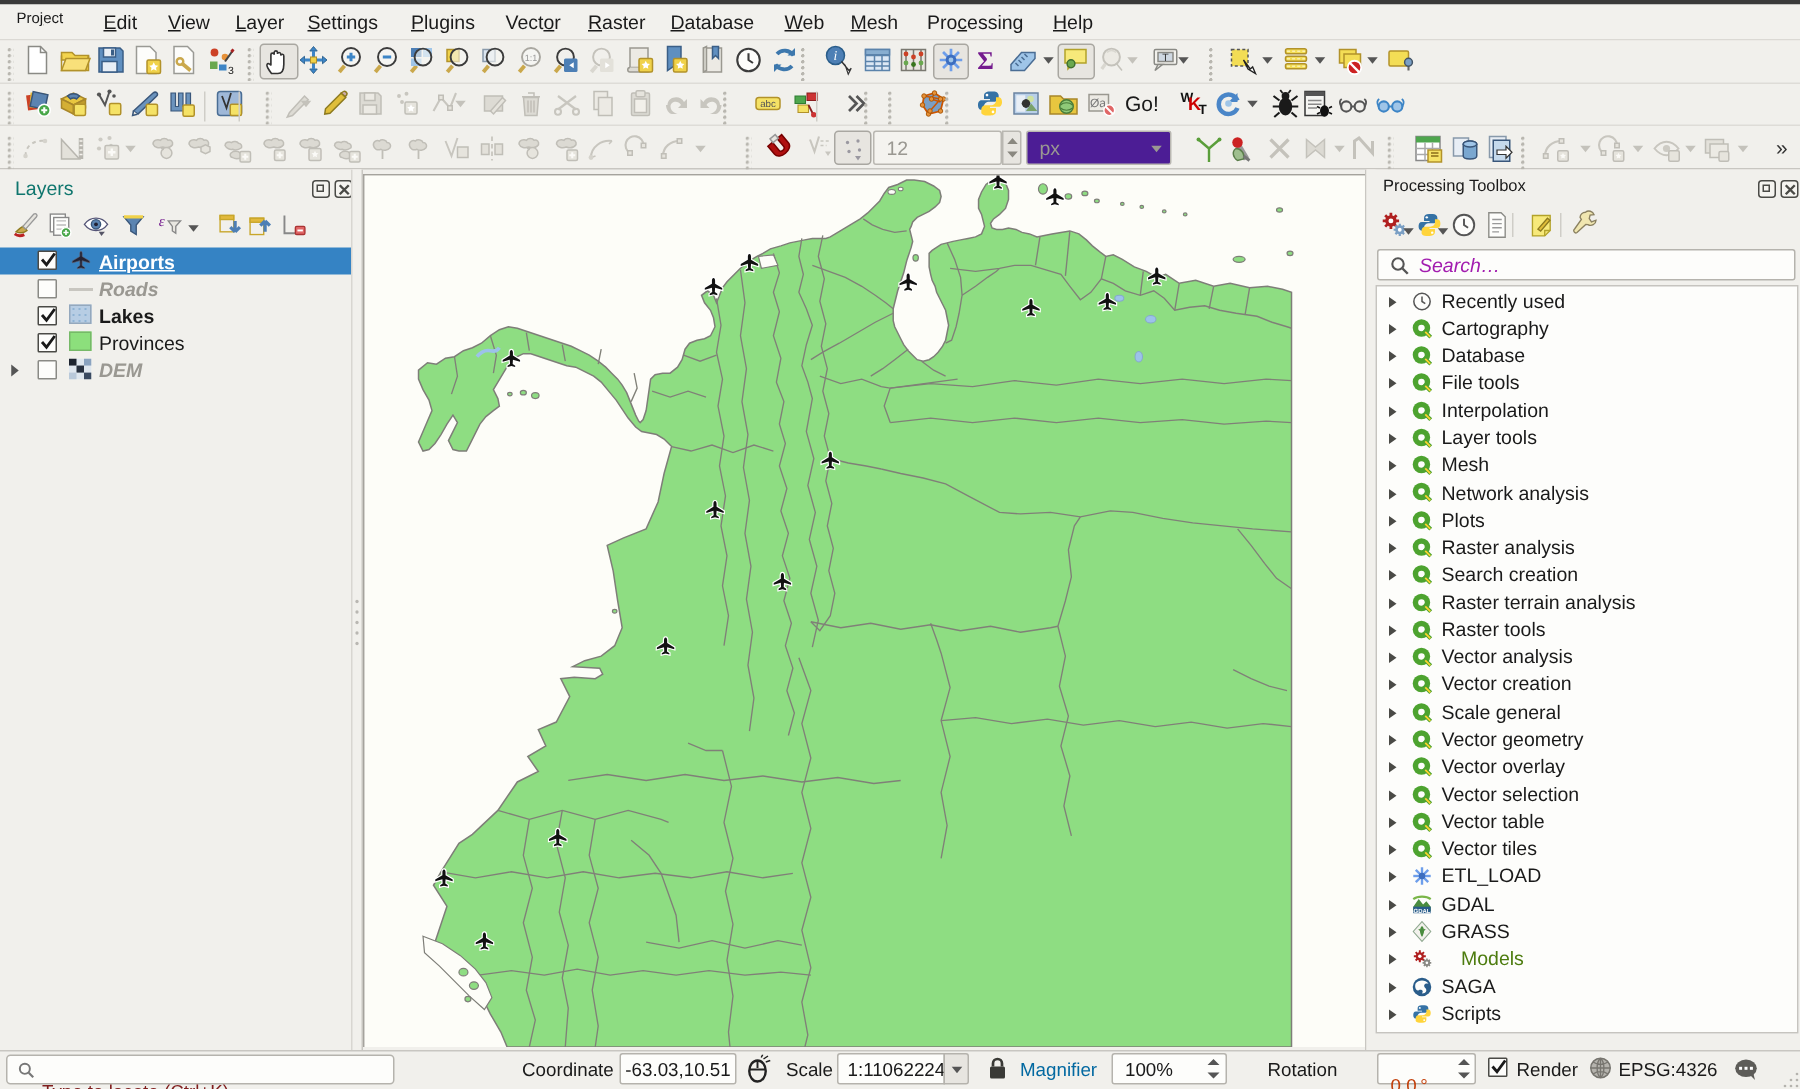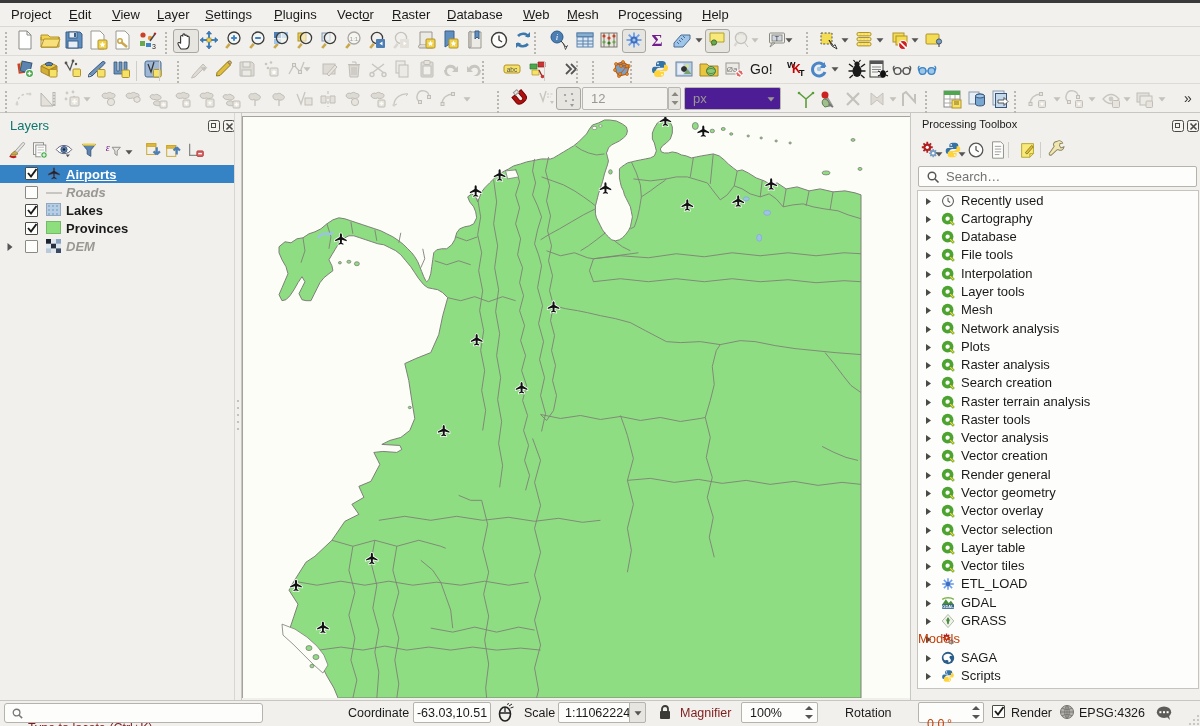--- a/index.html
+++ b/index.html
@@ -1,20 +1,20 @@
 <!DOCTYPE html>
 <html><head><meta charset="utf-8"><style>
 *{margin:0;padding:0;box-sizing:border-box}
 body{width:1200px;height:726px;overflow:hidden;font-family:"Liberation Sans",sans-serif;background:#f1f0ec;position:relative}
 .abs{position:absolute}
 .btn{position:absolute;width:26px;height:24px;border:1px solid #a9a7a1;border-radius:3px;background:#e7e5e0}
 </style></head><body>
 <div class="abs" style="left:0;top:0;width:1200px;height:3px;background:#3a3a3a"></div>
 <div class="abs" style="left:0;top:3px;width:1200px;height:24px;background:#f2f1ed;border-bottom:1px solid #dbd9d4"></div>
-<div class="abs" style="left:11px;top:7px;font-size:13px;color:#1a1a1a">Pro<u>j</u>ect</div>
+<div class="abs" style="left:11px;top:7px;font-size:10px;color:#1a1a1a">Pro<u>j</u>ect</div>
 <div class="abs" style="left:69px;top:7px;font-size:13px;color:#1a1a1a"><u>E</u>dit</div>
 <div class="abs" style="left:112px;top:7px;font-size:13px;color:#1a1a1a"><u>V</u>iew</div>
 <div class="abs" style="left:157px;top:7px;font-size:13px;color:#1a1a1a"><u>L</u>ayer</div>
 <div class="abs" style="left:205px;top:7px;font-size:13px;color:#1a1a1a"><u>S</u>ettings</div>
 <div class="abs" style="left:274px;top:7px;font-size:13px;color:#1a1a1a"><u>P</u>lugins</div>
 <div class="abs" style="left:337px;top:7px;font-size:13px;color:#1a1a1a">Vect<u>o</u>r</div>
 <div class="abs" style="left:392px;top:7px;font-size:13px;color:#1a1a1a"><u>R</u>aster</div>
 <div class="abs" style="left:447px;top:7px;font-size:13px;color:#1a1a1a"><u>D</u>atabase</div>
 <div class="abs" style="left:523px;top:7px;font-size:13px;color:#1a1a1a"><u>W</u>eb</div>
 <div class="abs" style="left:567px;top:7px;font-size:13px;color:#1a1a1a"><u>M</u>esh</div>
@@ -710,21 +710,21 @@
 <svg class="abs" style="left:25px;top:203px" width="14" height="14" viewBox="0 0 14 14">
     <path d="M3 7l3 3.5L11.5 3" fill="none" stroke="#1a1a1a" stroke-width="1.9"></path>
   </svg>
 <div class="abs" style="left:46px;top:203px;width:15px;height:13px;background:#b7cde4;border:1px solid #94a8bd;background-image:radial-gradient(circle at 2px 2px,#8fb3d4 0.8px,transparent 1px);background-size:4px 4px"></div>
 <div class="abs" style="left:66px;top:203px;font-size:13px;font-weight:bold;color:#1a1a1a">Lakes</div>
 <div class="abs" style="left:25px;top:222px;width:13px;height:13px;background:#fdfdfb;border:1.4px solid #4a4a46;border-radius:1px"></div>
 <svg class="abs" style="left:25px;top:221px" width="14" height="14" viewBox="0 0 14 14">
     <path d="M3 7l3 3.5L11.5 3" fill="none" stroke="#1a1a1a" stroke-width="1.9"></path>
   </svg>
 <div class="abs" style="left:46px;top:221px;width:15px;height:13px;background:#8CDF7C;border:1px solid #76b968"></div>
-<div class="abs" style="left:66px;top:221px;font-size:13px;font-weight:bold;color:#1a1a1a">Provinces</div>
+<div class="abs" style="left:66px;top:221px;font-size:13px;font-weight:normal;color:#1a1a1a">Provinces</div>
 <svg class="abs" style="left:6px;top:242px" width="8" height="10" viewBox="0 0 8 10">
     <path d="M1.5 1l5 4-5 4z" fill="#555"></path>
   </svg>
 <div class="abs" style="left:25px;top:240px;width:13px;height:13px;background:#fdfdfb;border:1.4px solid #8a8a85;border-radius:1px"></div>
 <svg class="abs" style="left:46px;top:239px" width="15" height="14" viewBox="0 0 15 14">
     <rect width="15" height="14" fill="#dfe7ef"></rect>
     <rect x="0" y="0" width="5" height="4.7" fill="#1d2430"></rect>
     <rect x="10" y="0" width="5" height="4.7" fill="#8aa3c0"></rect>
     <rect x="5" y="4.7" width="5" height="4.7" fill="#27303f"></rect>
     <rect x="10" y="9.4" width="5" height="4.6" fill="#3a4a61"></rect>
@@ -898,21 +898,21 @@
 <svg style="position:absolute;left:957px;top:150px" width="10" height="8" viewBox="0 0 10 8">
     <path d="M1.5 2.2h7L5 6.5z" fill="#555"></path>
   </svg>
 <div style="position:absolute;left:1008px;top:142px;width:1px;height:16px;background:#cfcdc7"></div>
 <div style="position:absolute;left:1040px;top:142px;width:1px;height:16px;background:#cfcdc7"></div>
 <div class="abs" style="left:918px;top:166px;width:279px;height:21px;background:#fdfdfb;border:1px solid #b5b3ad;border-radius:2px"></div>
 <svg class="abs" style="left:926px;top:170px" width="14" height="14" viewBox="0 0 14 14">
     <circle cx="6" cy="6" r="3.8" fill="none" stroke="#555" stroke-width="1.4"></circle>
     <path d="M9 9l3.5 3.5" stroke="#555" stroke-width="1.6"></path>
   </svg>
-<div class="abs" style="left:946px;top:169px;font-size:13px;color:#737373">Search…</div>
+<div class="abs" style="left:946px;top:169px;font-size:13px;font-style:italic;color:#a21caf">Search…</div>
 <div class="abs" style="left:917px;top:190px;width:282px;height:499px;background:#fdfdfb;border:1px solid #c6c4bf"></div>
 <svg class="abs" style="left:925px;top:196.5px" width="7" height="9" viewBox="0 0 7 9">
     <path d="M1 1l5 3.5L1 8z" fill="#4a4a46"></path>
   </svg>
 <svg style="position:absolute;left:940px;top:192.5px" width="16" height="16" viewBox="0 0 22 22">
     <circle cx="11" cy="11" r="7.5" fill="#fdfdfb" stroke="#555" stroke-width="1.4"></circle>
     <path d="M11 6.5V11l3 2" fill="none" stroke="#555" stroke-width="1.4"></path>
   </svg>
 <div class="abs" style="left:961px;top:192.5px;font-size:13px;color:#1a1a1a">Recently used</div>
 <svg class="abs" style="left:925px;top:214.8px" width="7" height="9" viewBox="0 0 7 9">
@@ -1057,21 +1057,21 @@
 <div class="abs" style="left:961px;top:448.4px;font-size:13px;color:#1a1a1a">Vector creation</div>
 <svg class="abs" style="left:925px;top:470.7px" width="7" height="9" viewBox="0 0 7 9">
     <path d="M1 1l5 3.5L1 8z" fill="#4a4a46"></path>
   </svg>
 <svg style="position:absolute;left:940px;top:466.70000000000005px" width="16" height="16" viewBox="0 0 22 22">
     <circle cx="10.5" cy="10.5" r="8" fill="#4da32f"></circle>
     <circle cx="10.5" cy="10.5" r="3" fill="#fdfdfb"></circle>
     <path d="M12.5 12.5l6.5 6.5" stroke="#4da32f" stroke-width="3.6"></path>
     <path d="M14 14l4.6 4.6" stroke="#ffd42e" stroke-width="1.6"></path>
   </svg>
-<div class="abs" style="left:961px;top:466.7px;font-size:13px;color:#1a1a1a">Render general</div>
+<div class="abs" style="left:961px;top:466.7px;font-size:13px;color:#1a1a1a">Scale general</div>
 <svg class="abs" style="left:925px;top:489.0px" width="7" height="9" viewBox="0 0 7 9">
     <path d="M1 1l5 3.5L1 8z" fill="#4a4a46"></path>
   </svg>
 <svg style="position:absolute;left:940px;top:484.98px" width="16" height="16" viewBox="0 0 22 22">
     <circle cx="10.5" cy="10.5" r="8" fill="#4da32f"></circle>
     <circle cx="10.5" cy="10.5" r="3" fill="#fdfdfb"></circle>
     <path d="M12.5 12.5l6.5 6.5" stroke="#4da32f" stroke-width="3.6"></path>
     <path d="M14 14l4.6 4.6" stroke="#ffd42e" stroke-width="1.6"></path>
   </svg>
 <div class="abs" style="left:961px;top:485.0px;font-size:13px;color:#1a1a1a">Vector geometry</div>
@@ -1097,21 +1097,21 @@
 <div class="abs" style="left:961px;top:521.5px;font-size:13px;color:#1a1a1a">Vector selection</div>
 <svg class="abs" style="left:925px;top:543.8px" width="7" height="9" viewBox="0 0 7 9">
     <path d="M1 1l5 3.5L1 8z" fill="#4a4a46"></path>
   </svg>
 <svg style="position:absolute;left:940px;top:539.82px" width="16" height="16" viewBox="0 0 22 22">
     <circle cx="10.5" cy="10.5" r="8" fill="#4da32f"></circle>
     <circle cx="10.5" cy="10.5" r="3" fill="#fdfdfb"></circle>
     <path d="M12.5 12.5l6.5 6.5" stroke="#4da32f" stroke-width="3.6"></path>
     <path d="M14 14l4.6 4.6" stroke="#ffd42e" stroke-width="1.6"></path>
   </svg>
-<div class="abs" style="left:961px;top:539.8px;font-size:13px;color:#1a1a1a">Layer table</div>
+<div class="abs" style="left:961px;top:539.8px;font-size:13px;color:#1a1a1a">Vector table</div>
 <svg class="abs" style="left:925px;top:562.1px" width="7" height="9" viewBox="0 0 7 9">
     <path d="M1 1l5 3.5L1 8z" fill="#4a4a46"></path>
   </svg>
 <svg style="position:absolute;left:940px;top:558.1px" width="16" height="16" viewBox="0 0 22 22">
     <circle cx="10.5" cy="10.5" r="8" fill="#4da32f"></circle>
     <circle cx="10.5" cy="10.5" r="3" fill="#fdfdfb"></circle>
     <path d="M12.5 12.5l6.5 6.5" stroke="#4da32f" stroke-width="3.6"></path>
     <path d="M14 14l4.6 4.6" stroke="#ffd42e" stroke-width="1.6"></path>
   </svg>
 <div class="abs" style="left:961px;top:558.1px;font-size:13px;color:#1a1a1a">Vector tiles</div>
@@ -1157,21 +1157,21 @@
     <g stroke="#b02020" stroke-width="1.8">
       <path d="M9 3.5v11M3.5 9h11M5.2 5.2l7.6 7.6M12.8 5.2L5.2 12.8"></path>
     </g>
     <circle cx="9" cy="9" r="1.6" fill="#fff"></circle>
     <circle cx="15.5" cy="15" r="3" fill="#8a8a85"></circle>
     <g stroke="#8a8a85" stroke-width="1.4">
       <path d="M15.5 11v8M11.5 15h8M12.7 12.2l5.6 5.6M18.3 12.2l-5.6 5.6"></path>
     </g>
     <circle cx="15.5" cy="15" r="1.2" fill="#fff"></circle>
   </svg>
-<div class="abs" style="left:918px;top:631.2px;font-size:13px;color:#c2410c">Models</div>
+<div class="abs" style="left:974px;top:631.2px;font-size:13px;color:#4d7c0f">Models</div>
 <svg class="abs" style="left:925px;top:653.5px" width="7" height="9" viewBox="0 0 7 9">
     <path d="M1 1l5 3.5L1 8z" fill="#4a4a46"></path>
   </svg>
 <svg style="position:absolute;left:940px;top:649.5px" width="16" height="16" viewBox="0 0 22 22">
     <circle cx="11" cy="11" r="8.5" fill="#2a5d8a"></circle>
     <path d="M5 8c3-4 9-4 12 0-4-1-5 2-3 4s1 5-3 5c2-3-1-4-3-3S4 12 5 8z" fill="#fdfdfb"></path>
   </svg>
 <div class="abs" style="left:961px;top:649.5px;font-size:13px;color:#1a1a1a">SAGA</div>
 <svg class="abs" style="left:925px;top:671.8px" width="7" height="9" viewBox="0 0 7 9">
     <path d="M1 1l5 3.5L1 8z" fill="#4a4a46"></path>
@@ -1200,21 +1200,21 @@
 <div class="abs" style="left:524px;top:706px;font-size:12.5px;color:#1a1a1a">Scale</div>
 <div class="abs" style="left:558px;top:702px;width:72px;height:21px;background:#fdfdfb;border:1px solid #b5b3ad;border-radius:2px 0 0 2px;font-size:12.5px;color:#1a1a1a;padding:3px 0 0 6px">1:11062224</div>
 <div class="abs" style="left:629px;top:702px;width:17px;height:21px;background:#e7e5e0;border:1px solid #b5b3ad;border-radius:0 2px 2px 0"></div>
 <svg style="position:absolute;left:633px;top:709px" width="10" height="8" viewBox="0 0 10 8">
     <path d="M1.5 2.2h7L5 6.5z" fill="#555"></path>
   </svg>
 <svg class="abs" style="left:658px;top:704px" width="14" height="17" viewBox="0 0 14 17">
     <rect x="2" y="7" width="10" height="8" rx="1" fill="#3a3a36"></rect>
     <path d="M4 7V5a3 3 0 0 1 6 0v2" fill="none" stroke="#3a3a36" stroke-width="1.8"></path>
   </svg>
-<div class="abs" style="left:680px;top:706px;font-size:12.5px;color:#7f1d1d">Magnifier</div>
+<div class="abs" style="left:680px;top:706px;font-size:12.5px;color:#0369a1">Magnifier</div>
 <div class="abs" style="left:741px;top:702px;width:77px;height:21px;background:#fdfdfb;border:1px solid #b5b3ad;border-radius:2px;font-size:12.5px;color:#1a1a1a;padding:3px 0 0 8px">100%</div>
 <svg class="abs" style="left:803px;top:704px" width="12" height="17" viewBox="0 0 12 17">
     <path d="M2 6l4-4 4 4zM2 11l4 4 4-4z" fill="#555"></path>
   </svg>
 <div class="abs" style="left:845px;top:706px;font-size:12.5px;color:#1a1a1a">Rotation</div>
 <div class="abs" style="left:918px;top:702px;width:66px;height:21px;background:#fdfdfb;border:1px solid #b5b3ad;border-radius:2px;font-size:12.5px;color:#c2410c;padding:14px 0 0 8px">0,0 °</div>
 <svg class="abs" style="left:970px;top:704px" width="12" height="17" viewBox="0 0 12 17">
     <path d="M2 6l4-4 4 4zM2 11l4 4 4-4z" fill="#555"></path>
   </svg>
 <div class="abs" style="left:992px;top:705px;width:13px;height:13px;background:#fdfdfb;border:1.4px solid #4a4a46;border-radius:1px"></div>

